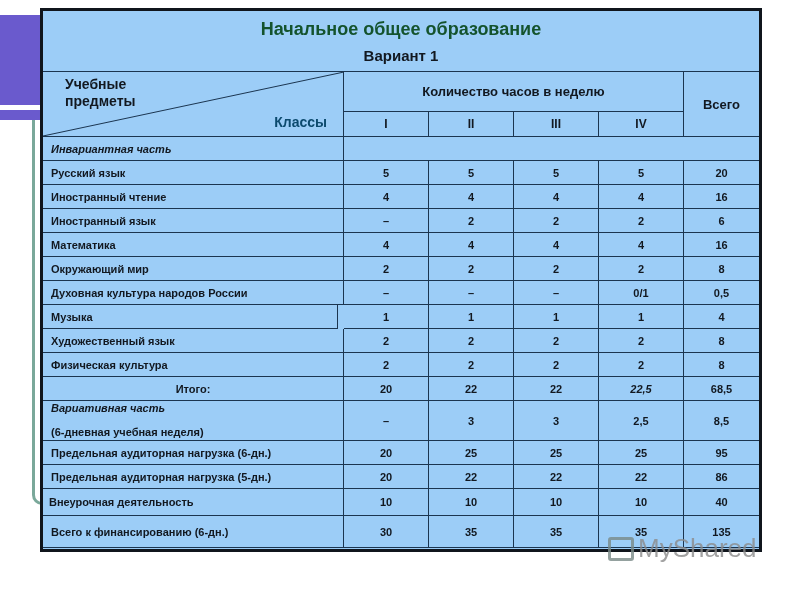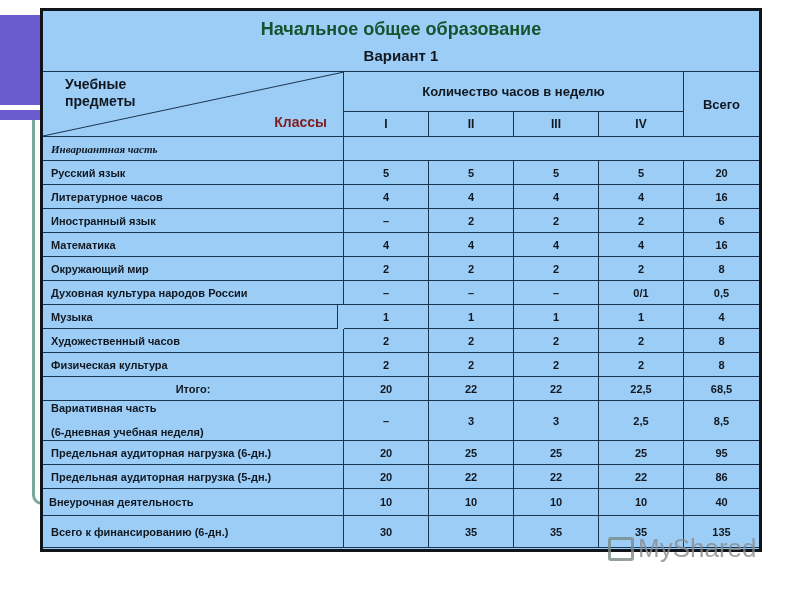--- a/index.html
+++ b/index.html
@@ -19,21 +19,21 @@
   .left { justify-content:flex-start; padding-left:8px; }
   .ital { font-style:italic; }
   .title { position:absolute; left:0; top:0; width:716px; height:61px;
            border-bottom:1px solid #1b3550; box-sizing:border-box; text-align:center; }
   .title .t1 { position:absolute; top:8px; width:100%; font-size:18px; font-weight:bold; color:#14532d; }
   .title .t2 { position:absolute; top:36px; width:100%; font-size:15px; font-weight:bold; color:#121820; }
   .diag { position:absolute; left:0; top:61px; width:301px; height:65px; box-sizing:border-box;
           border-right:1px solid #1b3550; border-bottom:1px solid #1b3550; }
   .diag svg { position:absolute; left:0; top:0; }
   .diag .subj { position:absolute; left:22px; top:4px; font-size:14px; font-weight:bold; color:#121820; line-height:17px; }
-  .diag .cls { position:absolute; right:16px; top:42px; font-size:14px; font-weight:bold; color:#7f1d1d;margin-left:48px; }
+  .diag .cls { position:absolute; right:16px; top:42px; font-size:14px; font-weight:bold; color:#0c4a6e;margin-left:48px; }
   .watermark { position:absolute; left:608px; top:533px; font-size:26px; color:#8c8c8c; opacity:0.8;
                display:flex; align-items:center; gap:4px; }
   .wm-icon { width:26px; height:24px; border:3px solid #7a8a88; border-radius:3px; box-sizing:border-box; position:relative; }
 </style>
 </head>
 <body>
 
 <div class="deco-bar"></div>
 <div class="deco-white"></div>
 <div class="deco-bar2"></div>
@@ -56,32 +56,32 @@
     <div class="cls">Классы</div>
   </div>
 
   <div class="cell" style="left:301px;top:61px;width:340px;height:40px;font-size:13px;">Количество часов в неделю</div>
   <div class="cell" style="left:641px;top:61px;width:75px;height:65px;font-size:13px;border-right:none;">Всего</div>
   <div class="cell" style="left:301px;top:101px;width:85px;height:25px;">I</div>
   <div class="cell" style="left:386px;top:101px;width:85px;height:25px;">II</div>
   <div class="cell" style="left:471px;top:101px;width:85px;height:25px;">III</div>
   <div class="cell" style="left:556px;top:101px;width:85px;height:25px;">IV</div>
 
-  <div class="cell left ital" style="left:0;top:126px;width:301px;height:24px;font-size:11px;font-family:Liberation Serif, serif;">Инвариантная  часть</div>
+  <div class="cell left ital" style="left:0;top:126px;width:301px;height:24px;font-size:11px;">Инвариантная  часть</div>
   <div class="cell" style="left:301px;top:126px;width:415px;height:24px;border-right:none;"></div>
 <div style="position: absolute; left: 0px; top: 0px;">
       <div class="cell left" style="left: 0px; top: 150px; width: 301px; height: 24px; font-size: 11px;">Русский  язык</div>
       <div class="cell" style="left: 301px; top: 150px; width: 85px; height: 24px; font-size: 11px;">5</div>
       <div class="cell" style="left: 386px; top: 150px; width: 85px; height: 24px; font-size: 11px;">5</div>
       <div class="cell" style="left: 471px; top: 150px; width: 85px; height: 24px; font-size: 11px;">5</div>
       <div class="cell" style="left: 556px; top: 150px; width: 85px; height: 24px; font-size: 11px;">5</div>
       <div class="cell" style="left: 641px; top: 150px; width: 75px; height: 24px; font-size: 11px; border-right: none;">20</div>
     </div>
     <div style="position: absolute; left: 0px; top: 0px;">
-      <div class="cell left" style="left: 0px; top: 174px; width: 301px; height: 24px; font-size: 11px;">Литературное  часов</div>
+      <div class="cell left" style="left: 0px; top: 174px; width: 301px; height: 24px; font-size: 11px;">Иностранный  чтение</div>
       <div class="cell" style="left: 301px; top: 174px; width: 85px; height: 24px; font-size: 11px;">4</div>
       <div class="cell" style="left: 386px; top: 174px; width: 85px; height: 24px; font-size: 11px;">4</div>
       <div class="cell" style="left: 471px; top: 174px; width: 85px; height: 24px; font-size: 11px;">4</div>
       <div class="cell" style="left: 556px; top: 174px; width: 85px; height: 24px; font-size: 11px;">4</div>
       <div class="cell" style="left: 641px; top: 174px; width: 75px; height: 24px; font-size: 11px; border-right: none;">16</div>
     </div>
     <div style="position: absolute; left: 0px; top: 0px;">
       <div class="cell left" style="left: 0px; top: 198px; width: 301px; height: 24px; font-size: 11px;">Иностранный  язык</div>
       <div class="cell" style="left: 301px; top: 198px; width: 85px; height: 24px; font-size: 11px;">–</div>
       <div class="cell" style="left: 386px; top: 198px; width: 85px; height: 24px; font-size: 11px;">2</div>
@@ -115,46 +115,46 @@
     </div>
     <div style="position: absolute; left: 0px; top: 0px;">
       <div class="cell left" style="left: 0px; top: 294px; width: 295px; height: 24px; font-size: 11px;">Музыка</div>
       <div class="cell" style="left: 301px; top: 294px; width: 85px; height: 24px; font-size: 11px;">1</div>
       <div class="cell" style="left: 386px; top: 294px; width: 85px; height: 24px; font-size: 11px;">1</div>
       <div class="cell" style="left: 471px; top: 294px; width: 85px; height: 24px; font-size: 11px;">1</div>
       <div class="cell" style="left: 556px; top: 294px; width: 85px; height: 24px; font-size: 11px;">1</div>
       <div class="cell" style="left: 641px; top: 294px; width: 75px; height: 24px; font-size: 11px; border-right: none;">4</div>
     </div>
     <div style="position: absolute; left: 0px; top: 0px;">
-      <div class="cell left" style="left: 0px; top: 318px; width: 301px; height: 24px; font-size: 11px;">Художественный  часов</div>
+      <div class="cell left" style="left: 0px; top: 318px; width: 301px; height: 24px; font-size: 11px;">Художественный  язык</div>
       <div class="cell" style="left: 301px; top: 318px; width: 85px; height: 24px; font-size: 11px;">2</div>
       <div class="cell" style="left: 386px; top: 318px; width: 85px; height: 24px; font-size: 11px;">2</div>
       <div class="cell" style="left: 471px; top: 318px; width: 85px; height: 24px; font-size: 11px;">2</div>
       <div class="cell" style="left: 556px; top: 318px; width: 85px; height: 24px; font-size: 11px;">2</div>
       <div class="cell" style="left: 641px; top: 318px; width: 75px; height: 24px; font-size: 11px; border-right: none;">8</div>
     </div>
     <div style="position: absolute; left: 0px; top: 0px;">
       <div class="cell left" style="left: 0px; top: 342px; width: 301px; height: 24px; font-size: 11px;">Физическая  культура</div>
       <div class="cell" style="left: 301px; top: 342px; width: 85px; height: 24px; font-size: 11px;">2</div>
       <div class="cell" style="left: 386px; top: 342px; width: 85px; height: 24px; font-size: 11px;">2</div>
       <div class="cell" style="left: 471px; top: 342px; width: 85px; height: 24px; font-size: 11px;">2</div>
       <div class="cell" style="left: 556px; top: 342px; width: 85px; height: 24px; font-size: 11px;">2</div>
       <div class="cell" style="left: 641px; top: 342px; width: 75px; height: 24px; font-size: 11px; border-right: none;">8</div>
     </div>
     <div style="position: absolute; left: 0px; top: 0px;">
       <div class="cell " style="left: 0px; top: 366px; width: 301px; height: 24px; font-size: 11px;">Итого:</div>
       <div class="cell" style="left: 301px; top: 366px; width: 85px; height: 24px; font-size: 11px;">20</div>
       <div class="cell" style="left: 386px; top: 366px; width: 85px; height: 24px; font-size: 11px;">22</div>
       <div class="cell" style="left: 471px; top: 366px; width: 85px; height: 24px; font-size: 11px;">22</div>
-      <div class="cell" style="left: 556px; top: 366px; width: 85px; height: 24px; font-size: 11px;">22,5</div>
+      <div class="cell" style="left: 556px; top: 366px; width: 85px; height: 24px; font-size: 11px; font-style: italic;">22,5</div>
       <div class="cell" style="left: 641px; top: 366px; width: 75px; height: 24px; font-size: 11px; border-right: none;">68,5</div>
     </div>
     <div style="position: absolute; left: 0px; top: 0px;">
       <div class="cell left" style="left: 0px; top: 390px; width: 301px; height: 40px; font-size: 11px; flex-direction: column; align-items: flex-start; justify-content: center;">
-        <div style="line-height: 17px;">Вариативная  часть</div>
+        <div style="font-style: italic; line-height: 17px;">Вариативная  часть</div>
         <div style="line-height: 17px; margin-top: 7px;">(6-дневная  учебная  неделя)</div>
       </div>
       <div class="cell" style="left: 301px; top: 390px; width: 85px; height: 40px; font-size: 11px;">–</div>
       <div class="cell" style="left: 386px; top: 390px; width: 85px; height: 40px; font-size: 11px;">3</div>
       <div class="cell" style="left: 471px; top: 390px; width: 85px; height: 40px; font-size: 11px;">3</div>
       <div class="cell" style="left: 556px; top: 390px; width: 85px; height: 40px; font-size: 11px;">2,5</div>
       <div class="cell" style="left: 641px; top: 390px; width: 75px; height: 40px; font-size: 11px; border-right: none;">8,5</div>
     </div>
     <div style="position: absolute; left: 0px; top: 0px;">
       <div class="cell left" style="left: 0px; top: 430px; width: 301px; height: 24px; font-size: 11px;">Предельная  аудиторная  нагрузка  (6-дн.)</div>

